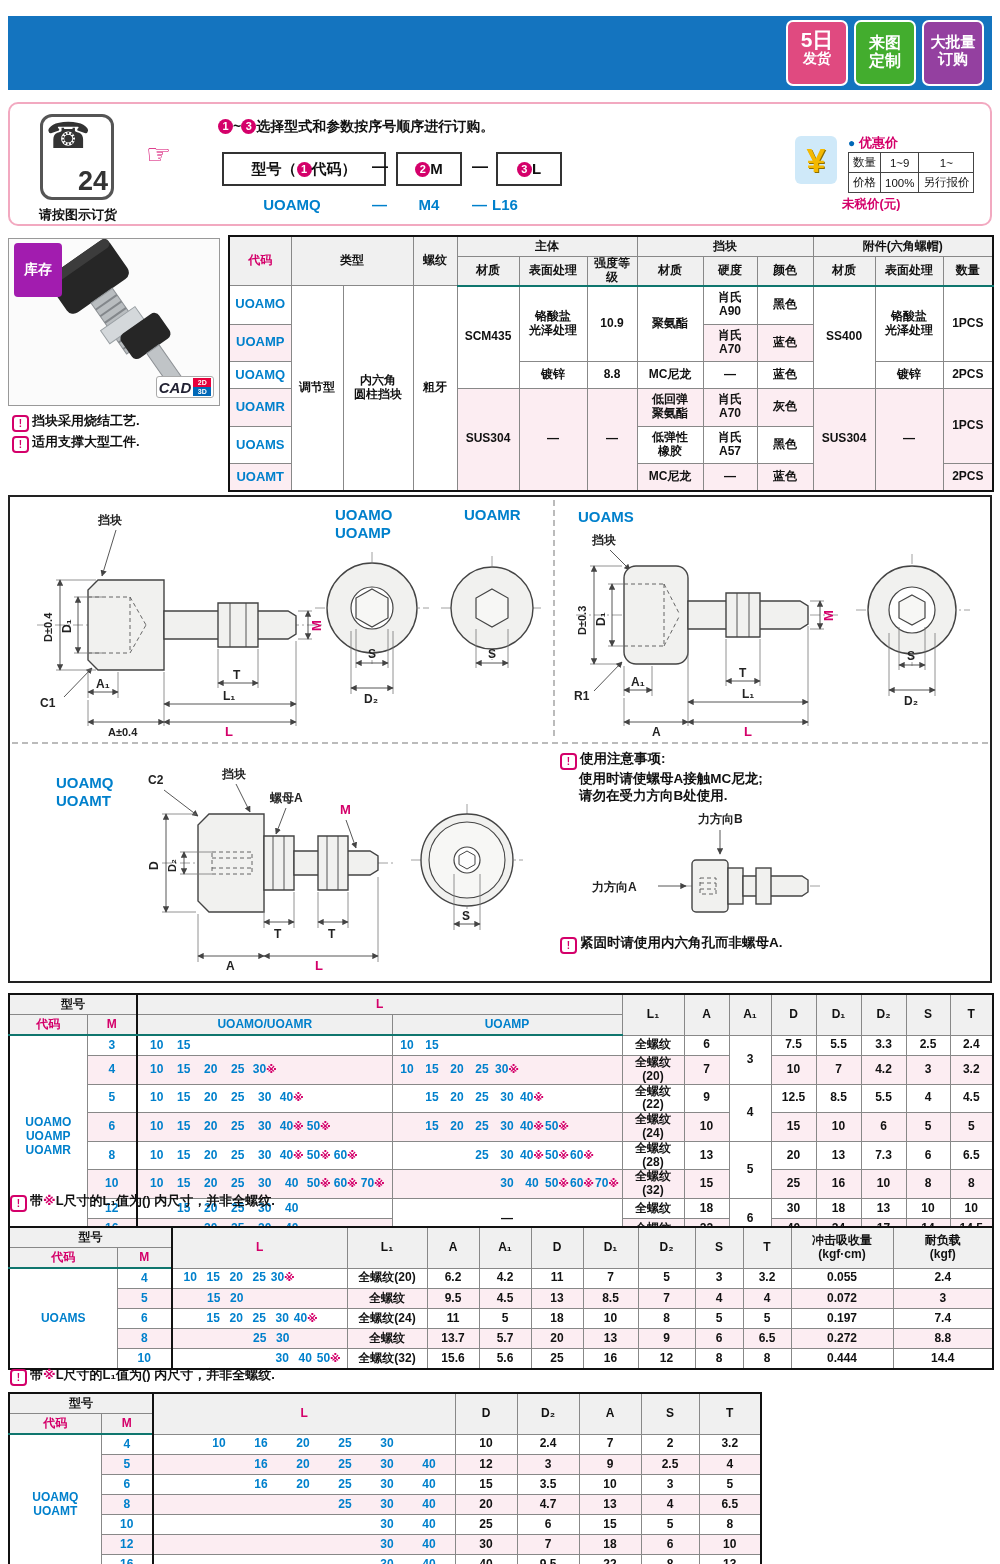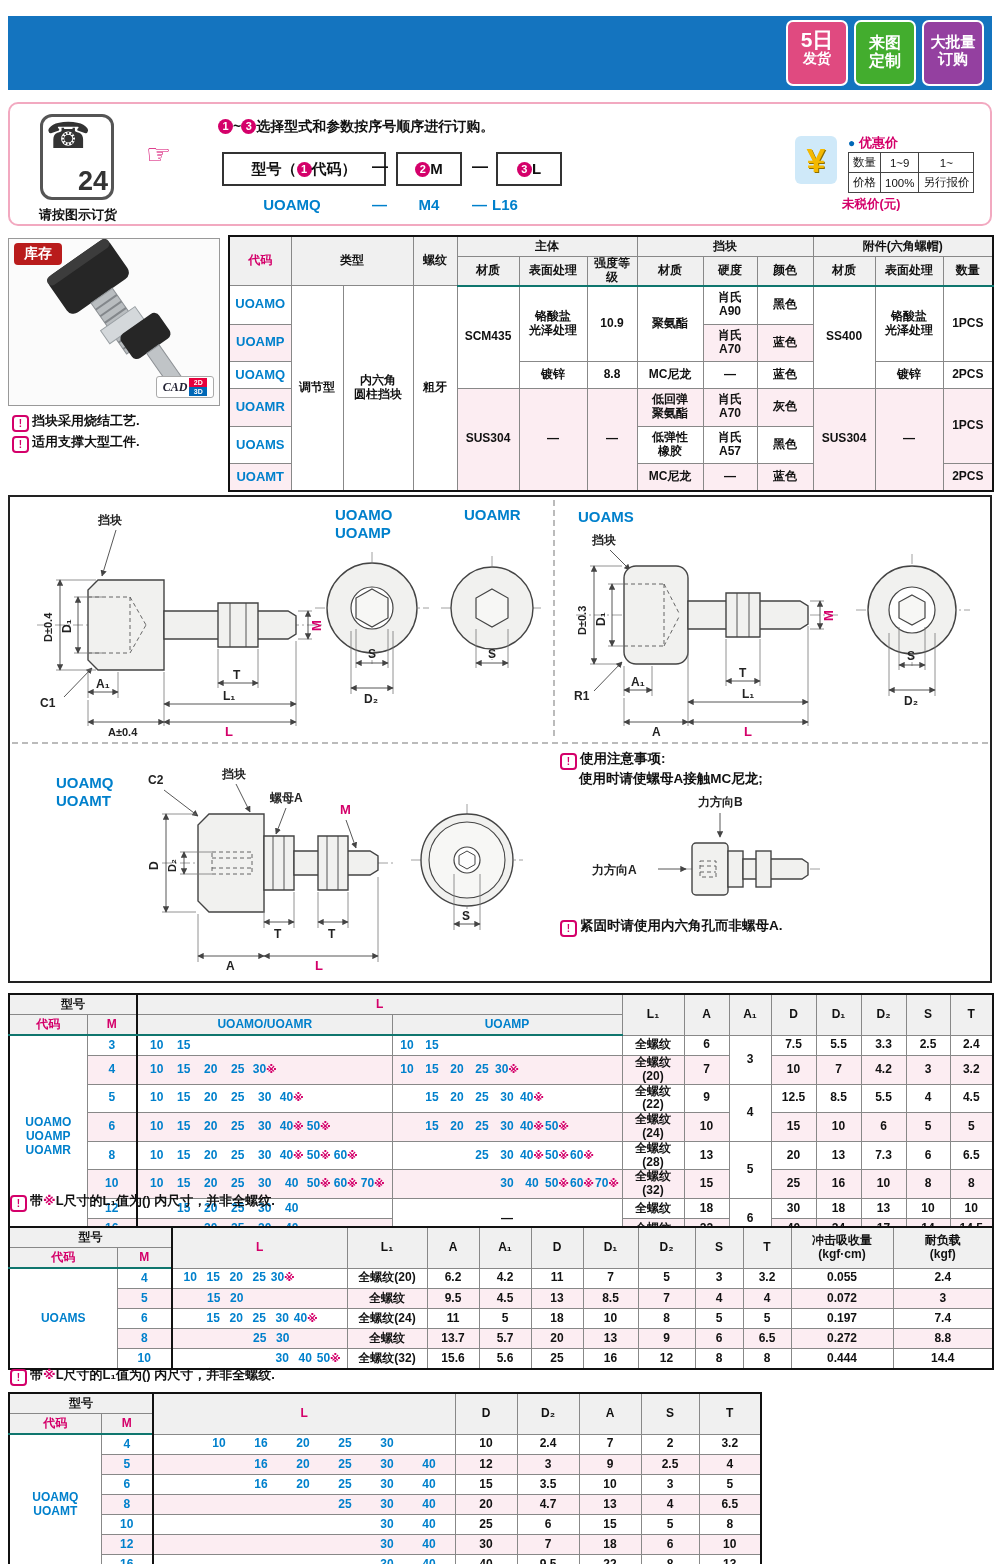--- a/index.html
+++ b/index.html
@@ -46,25 +46,25 @@
   #yenico{left:795px;top:136px;width:42px;height:48px;background:#cfe9f9;border-radius:6px;text-align:center;}
   #yenico span{font-size:34px;font-weight:bold;color:#f4b800;text-shadow:1px 1px 0 #8a6d00;line-height:48px;}
   #pricetag{left:848px;top:134px;font-size:13px;font-weight:bold;color:#d4006a;}
   #pricetag .dot{color:#0068b7;font-size:12px;}
   #pricetbl{left:848px;top:152px;border-collapse:collapse;}
   #pricetbl td{border:1px solid #444;font-size:11.5px;padding:1px 4px;text-align:center;height:17px;}
   #taxnote{left:842px;top:196px;font-size:12.5px;font-weight:bold;color:#d4006a;}
 
   
   #photobox{left:8px;top:238px;width:212px;height:168px;border:1px solid #999;box-sizing:border-box;background:#fff;}
-  #stockbadge{left:14px;top:243px;background:#b91c1c;color:#fff;font-size:14px;font-weight:bold;
-              padding:2px 10px;border-radius:4px;}
+  #stockbadge{left:14px;top:243px;background:#a21caf;color:#fff;font-size:14px;font-weight:bold;
+              padding:18px 10px;border-radius:4px;}
   #cadbadge{left:156px;top:376px;width:58px;height:22px;border:1px solid #aaa;background:#fff;border-radius:3px;
             display:flex;align-items:center;justify-content:center;gap:2px;box-sizing:border-box;}
-  #cadbadge .cadtxt{font-size:12px;font-weight:bold;font-style:italic;color:#223;font-family:Liberation Serif, serif;}
+  #cadbadge .cadtxt{font-size:15px;font-weight:bold;font-style:italic;color:#223;}
   #cadbadge .mini{display:block;font-size:7px;font-weight:bold;color:#fff;width:18px;text-align:center;line-height:9px;}
   #cadbadge .m2d{background:#e6003c;} #cadbadge .m3d{background:#0068b7;}
   .lnote{position:absolute;font-size:13px;font-weight:bold;}
   #lnote1{left:12px;top:412px;} #lnote2{left:12px;top:433px;}
   .note-ico{display:inline-block;width:13px;height:13px;border:2px solid #d4006a;border-radius:4px;
             color:#d4006a;font-size:10px;line-height:13px;text-align:center;font-weight:bold;vertical-align:-2px;margin-right:3px;}
 
   
   table.tbl{border-collapse:collapse;table-layout:fixed;border:2px solid #111;background:#fff;}
   table.tbl th,table.tbl td{border:1px solid #888;font-size:12px;text-align:center;vertical-align:middle;
@@ -546,20 +546,21 @@
     <polygon points="455,103 463,107.5 463,116.5 455,121 447,116.5 447,107.5" fill="#fdfdfd" stroke="#444" stroke-width="1"></polygon>
     <line class="ext" x1="442" y1="126" x2="442" y2="182"></line>
       <line class="ext" x1="468" y1="126" x2="468" y2="182"></line>
     <line class="dim" x1="442" y1="176" x2="468" y2="176" marker-start="url(#ar)" marker-end="url(#ar)"></line>
     <text x="450" y="172">S</text>
   </svg>
 
   <div class="abs" id="usenotes">
     <div><span class="note-ico">!</span><span>使用注意事项:</span></div>
     <div class="ind">使用时请使螺母A接触MC尼龙;</div>
+    <div class="ind">请勿在受力方向B处使用.</div>
     <svg id="forcefig" class="drw" width="250" height="112" viewBox="0 0 250 112">
       <text x="108" y="13">力方向B</text>
       <line class="dim" x1="130" y1="20" x2="130" y2="44" marker-end="url(#ar)"></line>
       <line class="cl" x1="94" y1="76" x2="232" y2="76"></line>
       <rect class="outline" x="102" y="50" width="36" height="52" rx="4"></rect>
       <g class="hid">
           <rect x="110" y="68" width="16" height="16" fill="none"></rect>
           <line x1="110" y1="73" x2="126" y2="73"></line>
           <line x1="110" y1="79" x2="126" y2="79"></line>
         </g>

